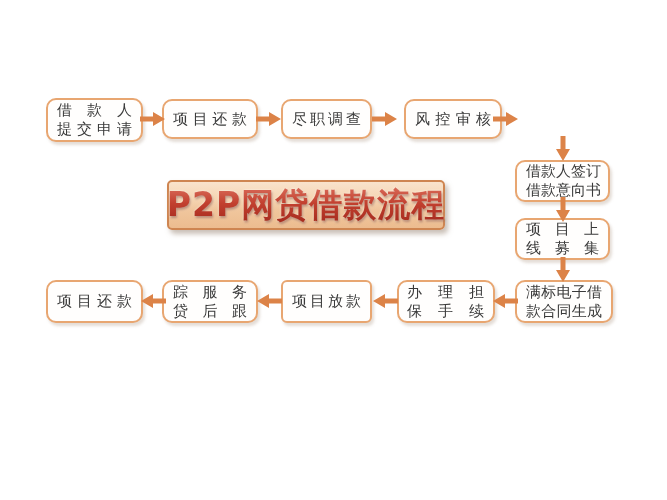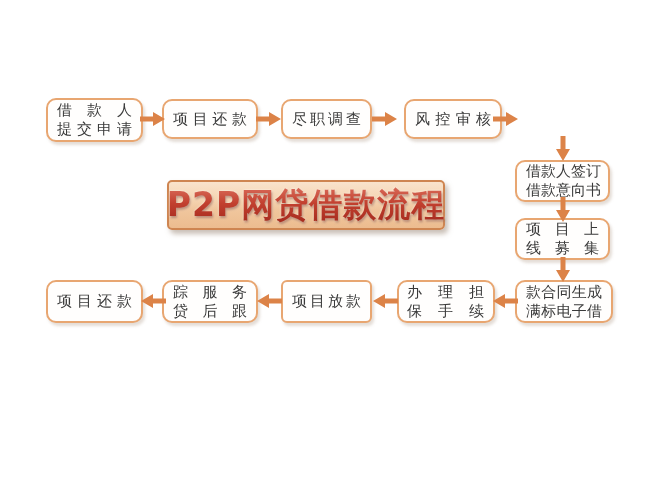--- a/index.html
+++ b/index.html
@@ -109,22 +109,22 @@
     <div class="nline">项目上</div>
     <div class="nline">线募集</div>
   </div>
 
   <div class="node" style="left:515px; top:160px; width:95px; height:42px;">
     <div class="nline">借款人签订</div>
     <div class="nline">借款意向书</div>
   </div>
 
   <div class="node" style="left:515px; top:280px; width:98px; height:43px;">
+    <div class="nline">满标电子借</div>
     <div class="nline">款合同生成</div>
-    <div class="nline">满标电子借</div>
   </div>
 
   <div class="node" style="left:397px; top:280px; width:98px; height:43px;padding-left:8px;">
     <div class="nline">办理担</div>
     <div class="nline">保手续</div>
   </div>
 
   <div class="node" style="left:281px; top:280px; width:91px; height:43px;border-radius:6px;">
     <div class="nline">项目放款</div>
   </div>

